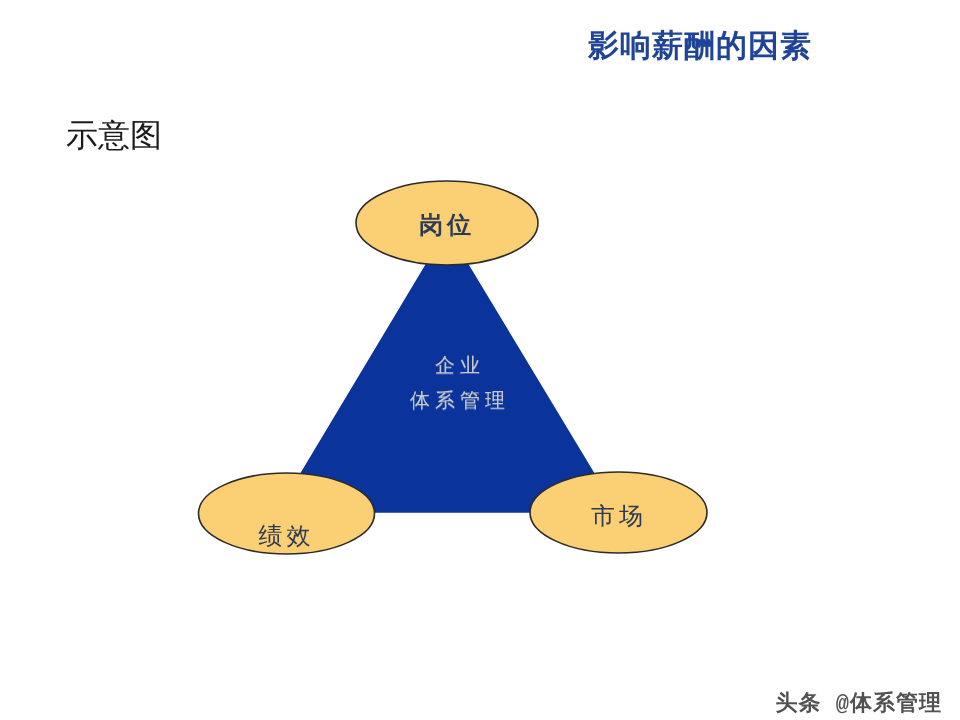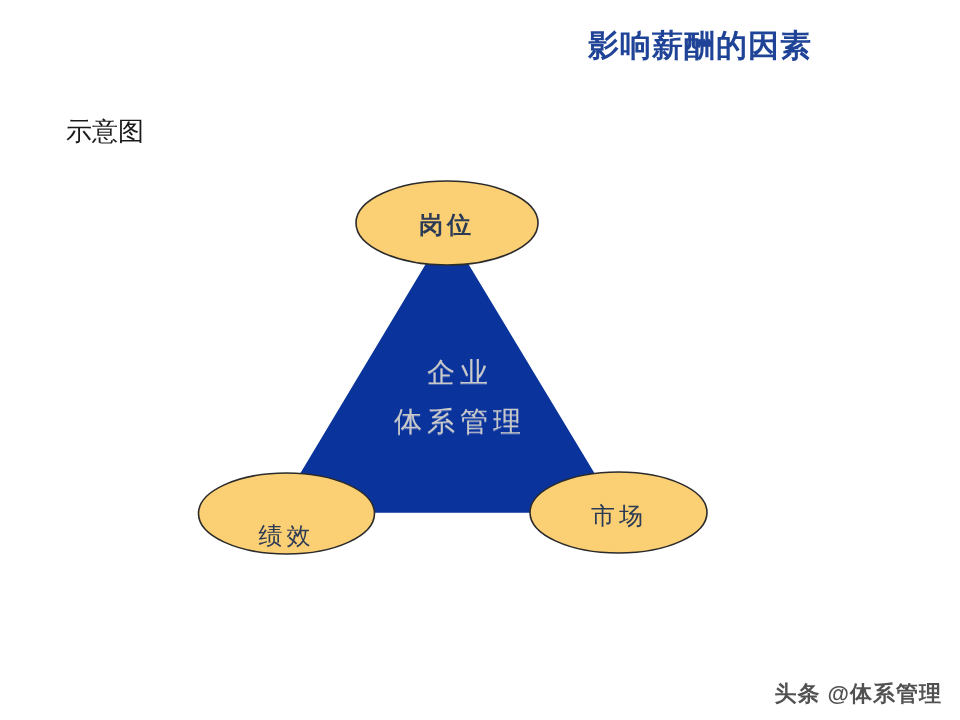--- a/index.html
+++ b/index.html
@@ -31,21 +31,21 @@
     letter-spacing: 1px;
     line-height: 1.15;
     white-space: nowrap;
   }
 
   
   .slide-subtitle {
     position: absolute;
     left: 66px;
     top: 116px;
-    font-size: 26px;
+    font-size: 32px;
     color: #1a1a1a;
     line-height: 1.2;
     font-family: "DejaVu Serif", "Liberation Serif", serif;
   }
 
   
   #diagram {
     position: absolute;
     left: 0;
     top: 0;
@@ -73,39 +73,39 @@
   #label-top    { left: 356px; top: 209px; width: 182px; font-weight: bold; }
   #label-left   { left: 198px; top: 500px; width: 177px; margin-top: 20px; }
   #label-right  { left: 530px; top: 500px; width: 178px; }
 
   .center-label {
     position: absolute;
     left: 340px;
     top: 348px;
     width: 240px;
     text-align: center;
-    font-size: 28px;
+    font-size: 20px;
     color: #c9c9c9;
     font-family: "DejaVu Serif", "Liberation Serif", serif;
     letter-spacing: 5px;
     line-height: 1.75;
     pointer-events: none;
     text-shadow: 0 1px 0 rgba(255,255,255,0.25);
   }
   .center-label .line { display: block; }
 
   
   .watermark {
     position: absolute;
     right: 18px;
-    bottom: 11px;
+    bottom: 2px;
     font-size: 22px;
     font-weight: bold;
     color: #3a3a3a;
-    font-family: Liberation Sans, sans-serif;
+    font-family: Liberation Mono, monospace;
     letter-spacing: 1px;
     opacity: 0.88;
     white-space: nowrap;
   }
 </style>
 </head>
 <body>
 
 <div id="slide">
 

